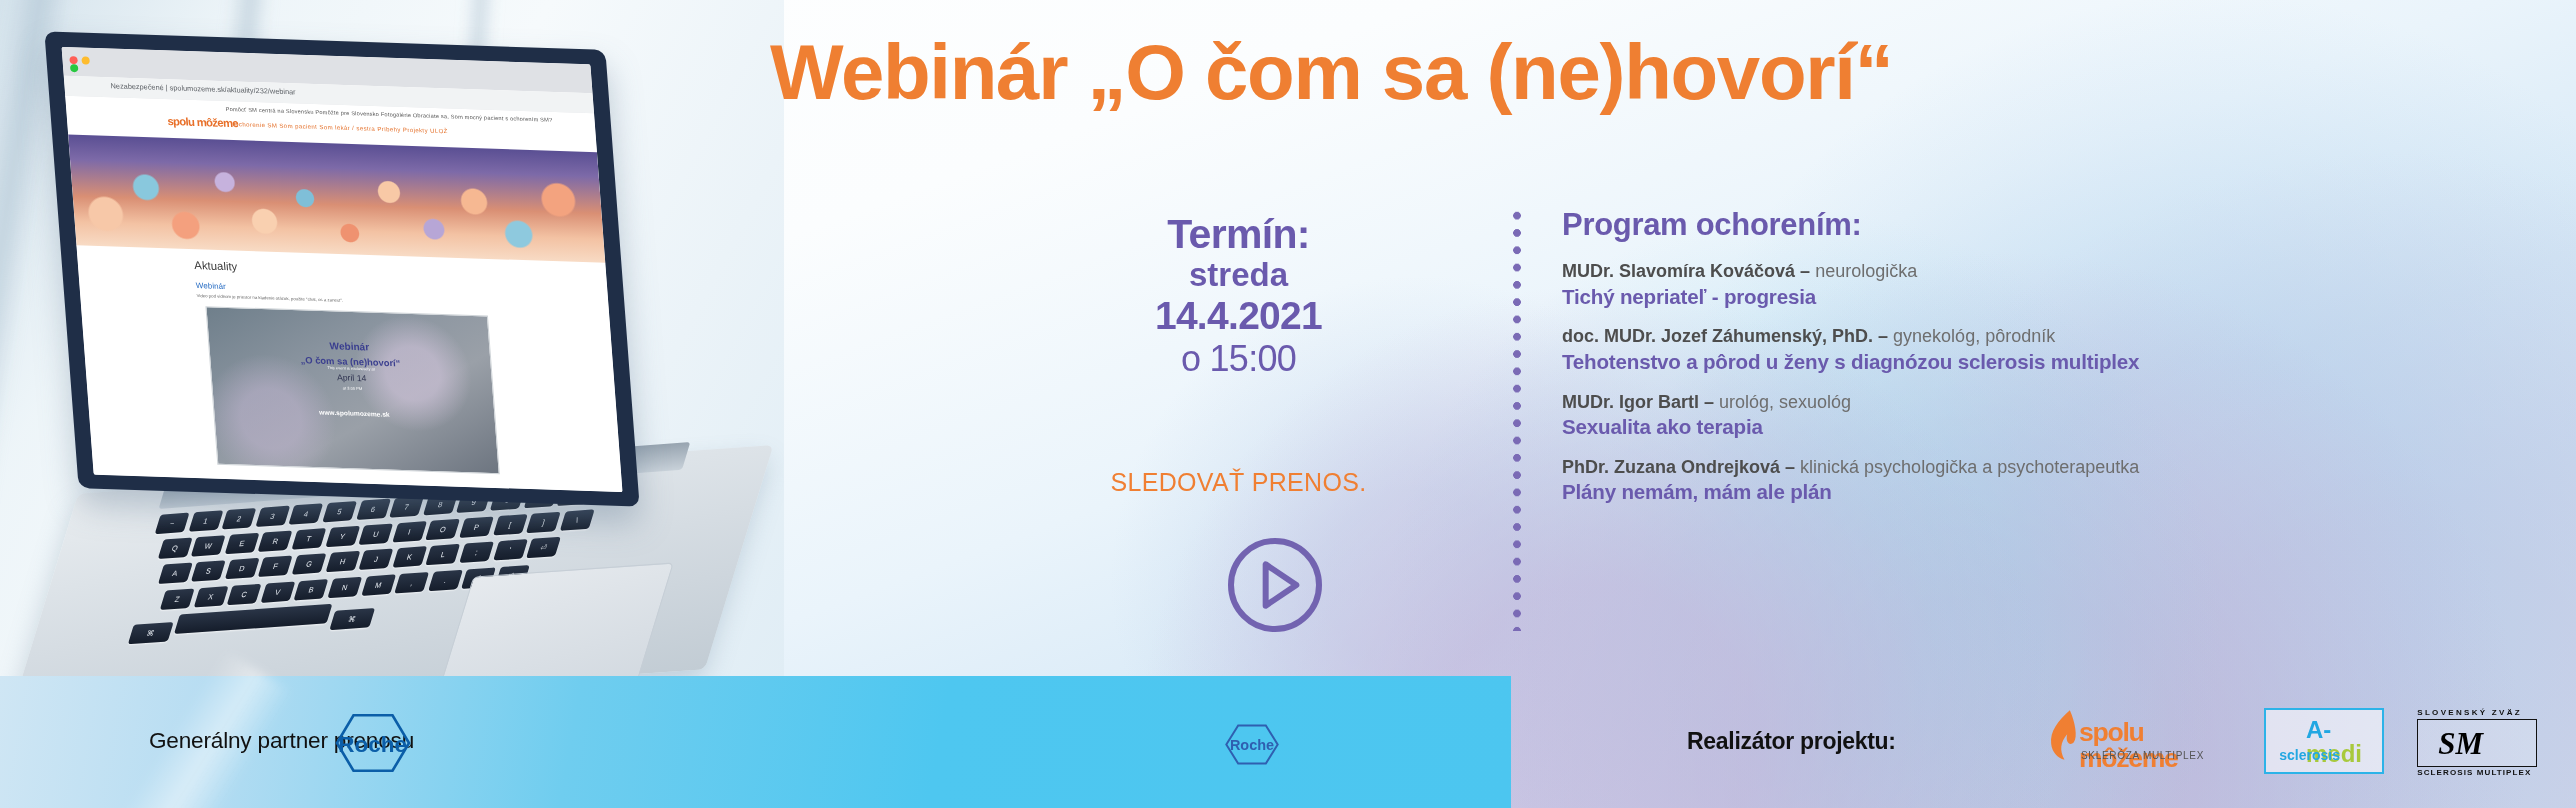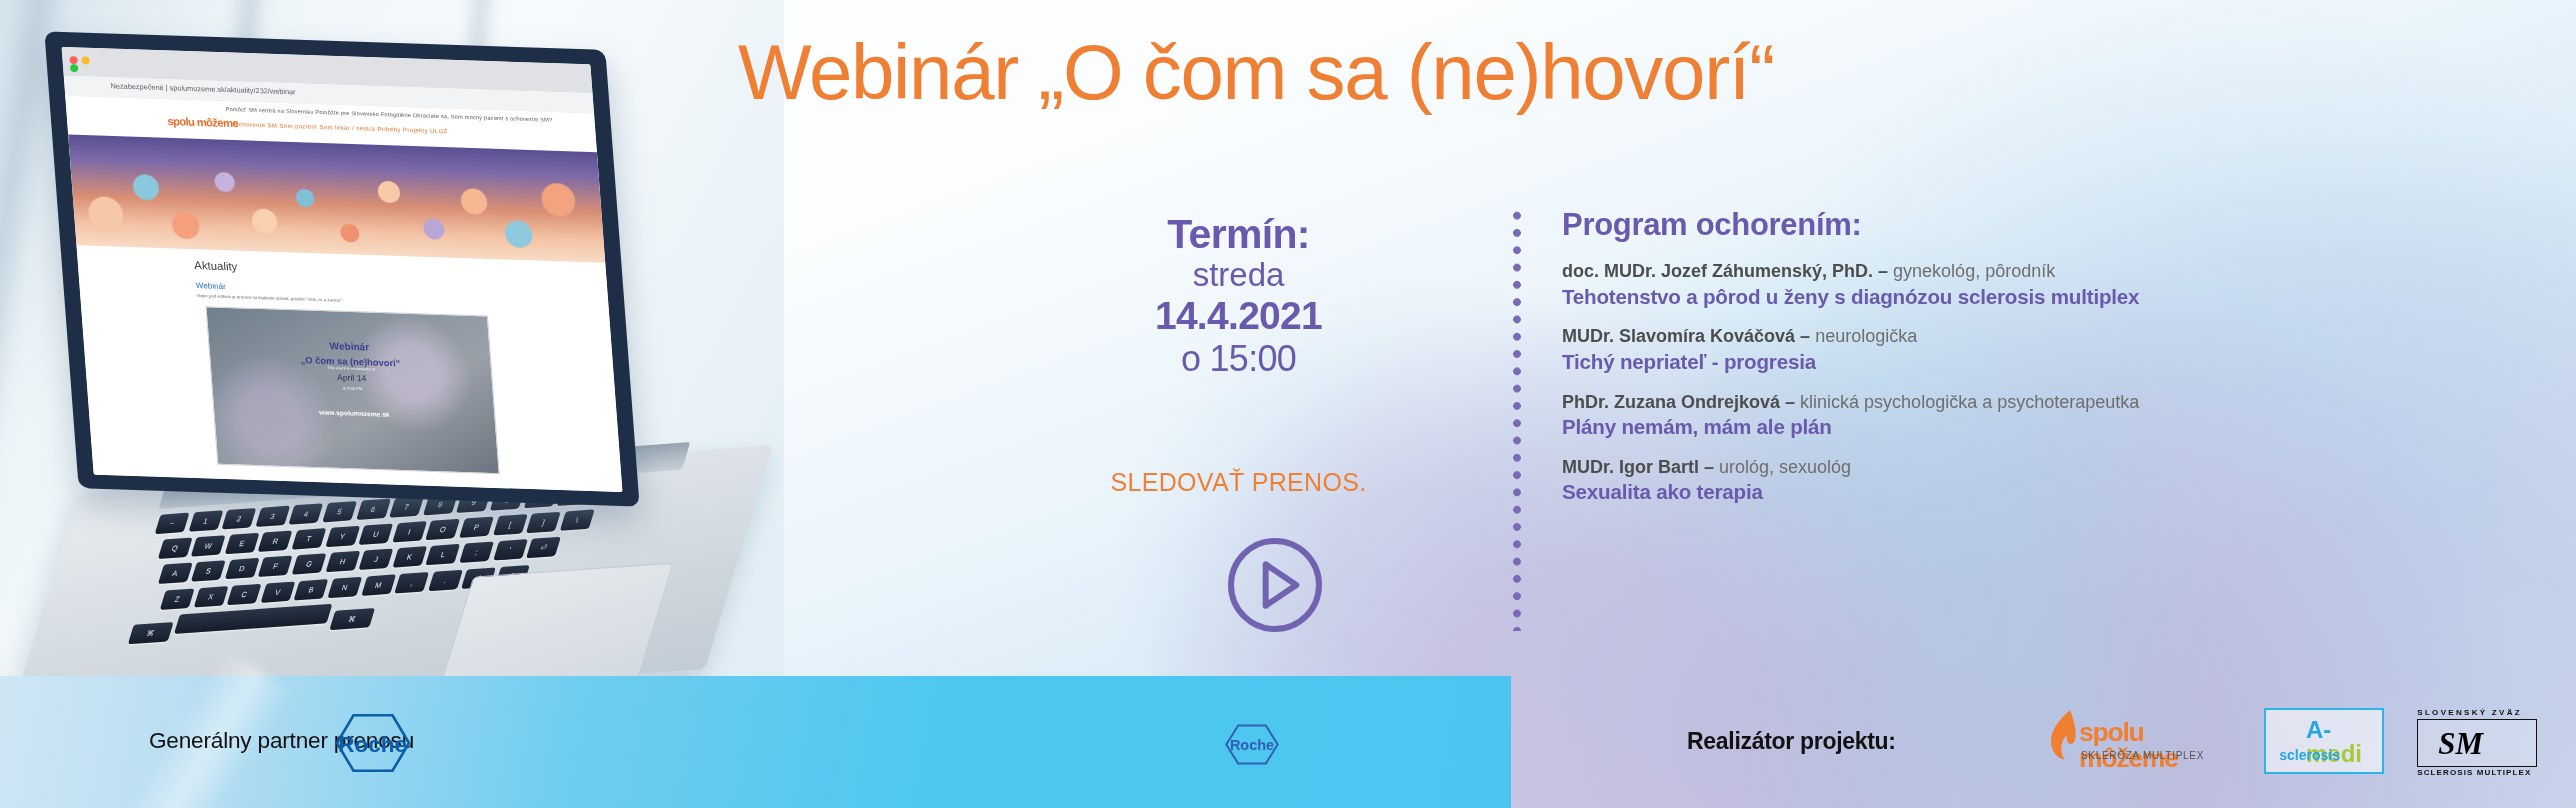--- a/index.html
+++ b/index.html
@@ -114,29 +114,29 @@
   }
   #trackpad{
     position:absolute;left:398px;top:531px;width:199px;height:120px;
     background:linear-gradient(165deg,#e6eaee,#d2d9e0);
     transform:rotate(-4deg) skewX(-21deg);border-radius:5.3px;
     border:0.7px solid #c6ced6;
   }
 
   
   #headline{
-    position:absolute;left:738px;top:30px;width:1793px;
-    font-size:78px;font-weight:normal;color:#ef7f32;letter-spacing:-1.3px;
+    position:absolute;left:770px;top:30px;width:1793px;
+    font-size:78px;font-weight:bold;color:#ef7f32;letter-spacing:-1.3px;
     white-space:nowrap;line-height:1.1;
   }
 
   
   #termin{position:absolute;left:1026px;top:213px;width:425px;text-align:center;color:#6a5aad;}
   #termin .lbl{font-size:41px;font-weight:bold;line-height:1.05;letter-spacing:-0.7px;}
-  #termin .day{font-size:33px;font-weight:normal;line-height:1.15;}
+  #termin .day{font-size:33px;font-weight:bold;line-height:1.15;}
   #termin .date{font-size:39px;font-weight:bold;line-height:1.12;letter-spacing:-0.7px;}
   #termin .time{font-size:36px;font-weight:normal;line-height:1.15;letter-spacing:-0.7px;}
   #watch{
     position:absolute;left:1026px;top:468px;width:425px;text-align:center;
     font-size:25px;color:#f07f32;font-weight:normal;letter-spacing:0.3px;
   }
   #playwrap{position:absolute;left:1225px;top:535px;width:100px;height:100px;}
 
   
   #divider{
@@ -282,44 +282,44 @@
     </svg>
   </div>
 
   <div id="divider"></div>
 
   <div id="program">
     <div id="progtitle">Program ochorením:</div>
 
     <div class="pitem">
       <div class="pline">
-        <span class="pname">doc. MUDr. Jozef Záhumenský, PhD.</span><span class="pname"> – </span><span class="prole">gynekológ, pôrodník</span>
-      </div>
-      <div class="ptitle">Tehotenstvo a pôrod u ženy s diagnózou sclerosis multiplex</div>
+        <span class="pname">MUDr. Slavomíra Kováčová</span><span class="pname"> – </span><span class="prole">neurologička</span>
+      </div>
+      <div class="ptitle">Tichý nepriateľ - progresia</div>
     </div>
 
     <div class="pitem">
       <div class="pline">
-        <span class="pname">MUDr. Slavomíra Kováčová</span><span class="pname"> – </span><span class="prole">neurologička</span>
-      </div>
-      <div class="ptitle">Tichý nepriateľ - progresia</div>
+        <span class="pname">doc. MUDr. Jozef Záhumenský, PhD.</span><span class="pname"> – </span><span class="prole">gynekológ, pôrodník</span>
+      </div>
+      <div class="ptitle">Tehotenstvo a pôrod u ženy s diagnózou sclerosis multiplex</div>
+    </div>
+
+    <div class="pitem">
+      <div class="pline">
+        <span class="pname">MUDr. Igor Bartl</span><span class="pname"> – </span><span class="prole">urológ, sexuológ</span>
+      </div>
+      <div class="ptitle">Sexualita ako terapia</div>
     </div>
 
     <div class="pitem">
       <div class="pline">
         <span class="pname">PhDr. Zuzana Ondrejková</span><span class="pname"> – </span><span class="prole">klinická psychologička a psychoterapeutka</span>
       </div>
       <div class="ptitle">Plány nemám, mám ale plán</div>
-    </div>
-
-    <div class="pitem">
-      <div class="pline">
-        <span class="pname">MUDr. Igor Bartl</span><span class="pname"> – </span><span class="prole">urológ, sexuológ</span>
-      </div>
-      <div class="ptitle">Sexualita ako terapia</div>
     </div>
   </div>
 
   <div id="footer">
 
     <div id="footblue">
       <div class="diag"></div>
     </div>
 
     <div id="genlabel">Generálny partner prenosu</div>

